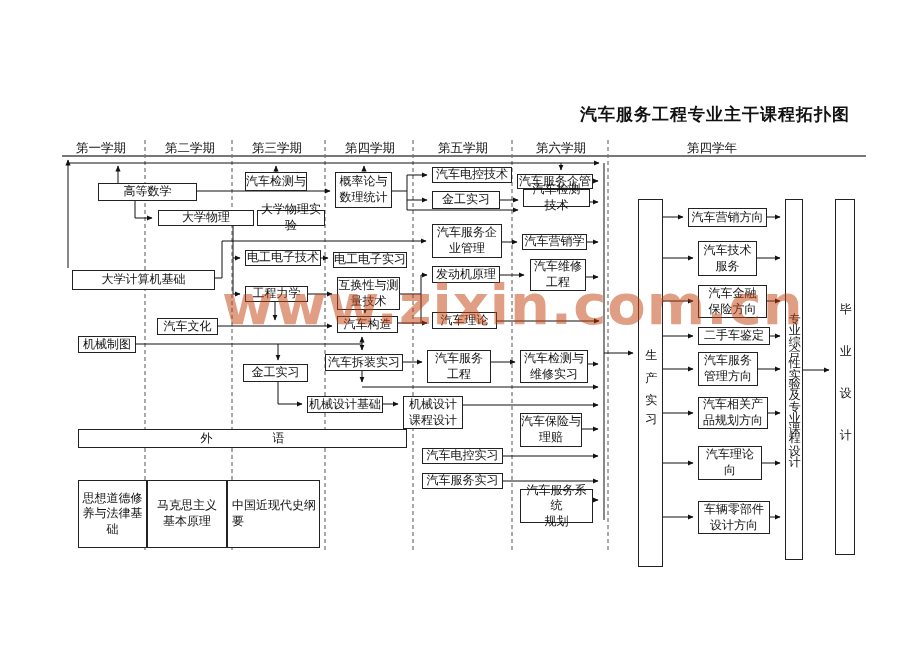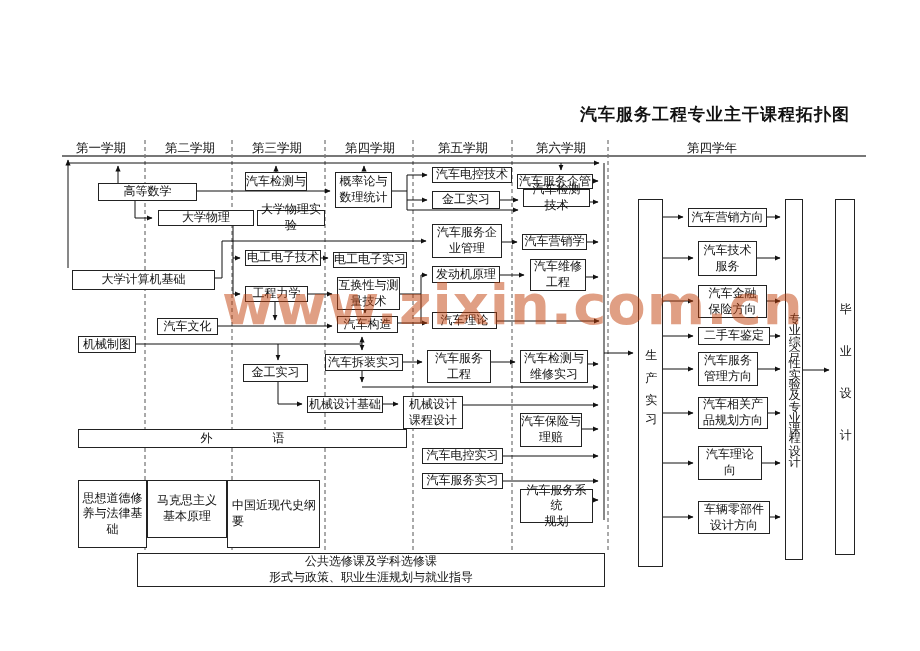--- a/index.html
+++ b/index.html
@@ -187,22 +187,20 @@
 向</div>
 <div class="bx" style="left:698px;top:501px;width:72px;height:33px">车辆零部件
 设计方向</div>
 <div class="bx vbx" style="left:785px;top:199px;width:18px;height:361px;letter-spacing:11px">专业综合性实验及专业课程设计</div>
 <div class="bx vbx" style="left:835px;top:199px;width:20px;height:356px;letter-spacing:42px">毕业设计</div>
 
 <div class="bx" style="left:78px;top:429px;width:329px;height:19px">外　　　　　语</div>
 <div class="bx" style="left:78px;top:480px;width:69px;height:68px">思想道德修
 养与法律基
 础</div>
-<div class="bx" style="left:147px;top:480px;width:80px;height:58px">马克思主义
+<div class="bx" style="left:147px;top:480px;width:80px;height:68px">马克思主义
 基本原理</div>
 <div class="bx ta-l" style="left:227px;top:480px;width:93px;height:68px">中国近现代史纲
 要</div>
-<div class="bx" style="left:137px;top:553px;width:468px;height:34px">公共选修课及学科选修课
-形式与政策、职业生涯规划与就业指导</div>
 
 <div class="wm">www.zixin.com.cn</div>
 
 </div>
 
 </body></html>

